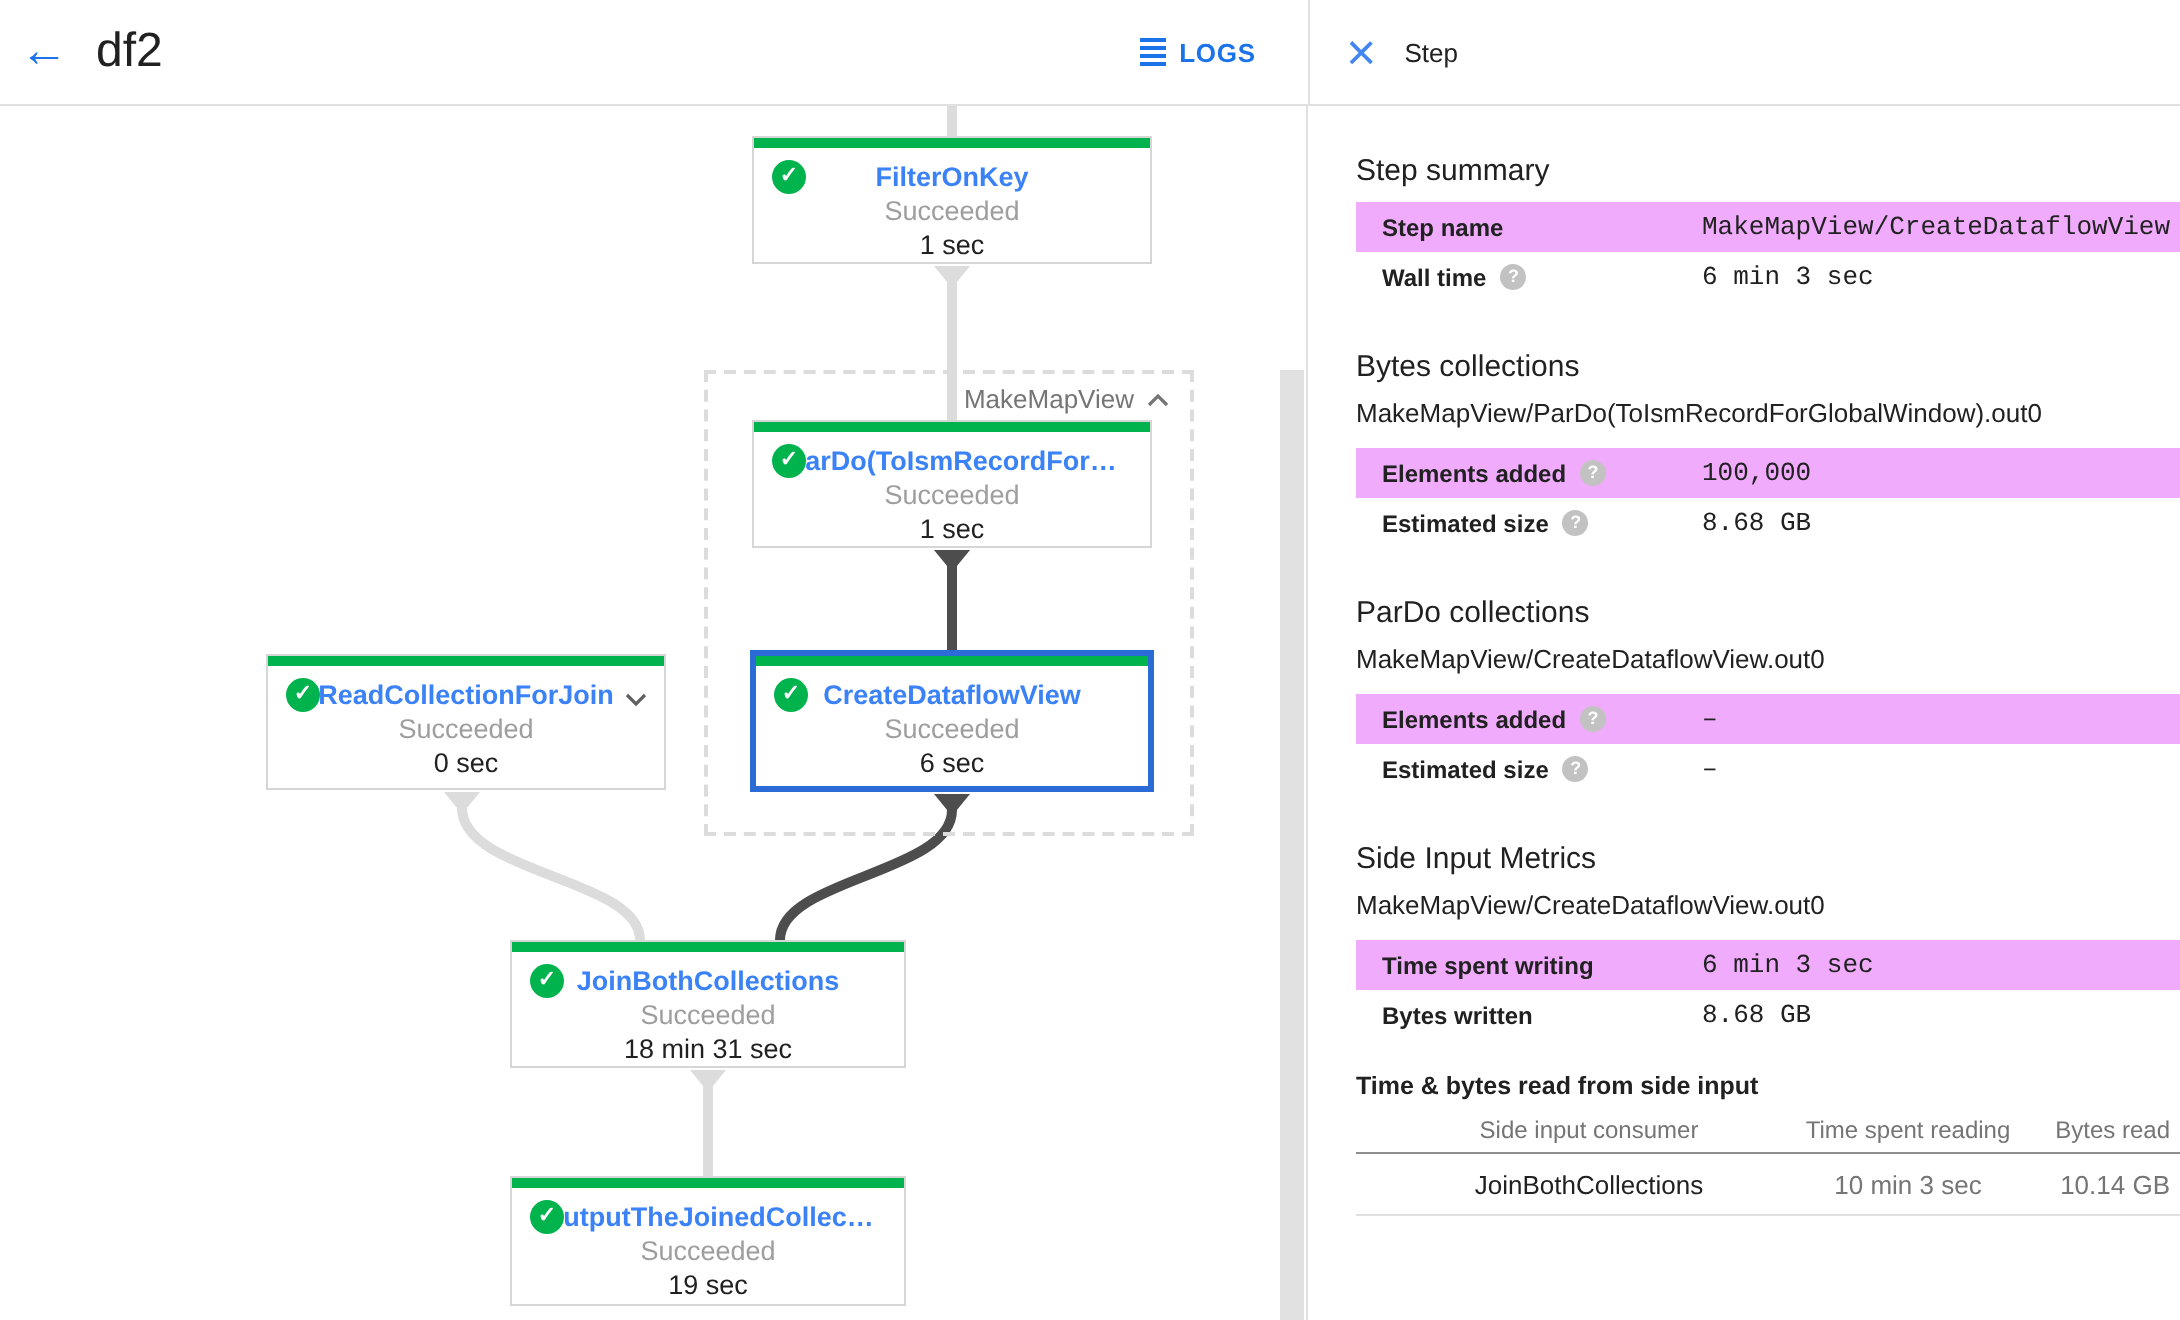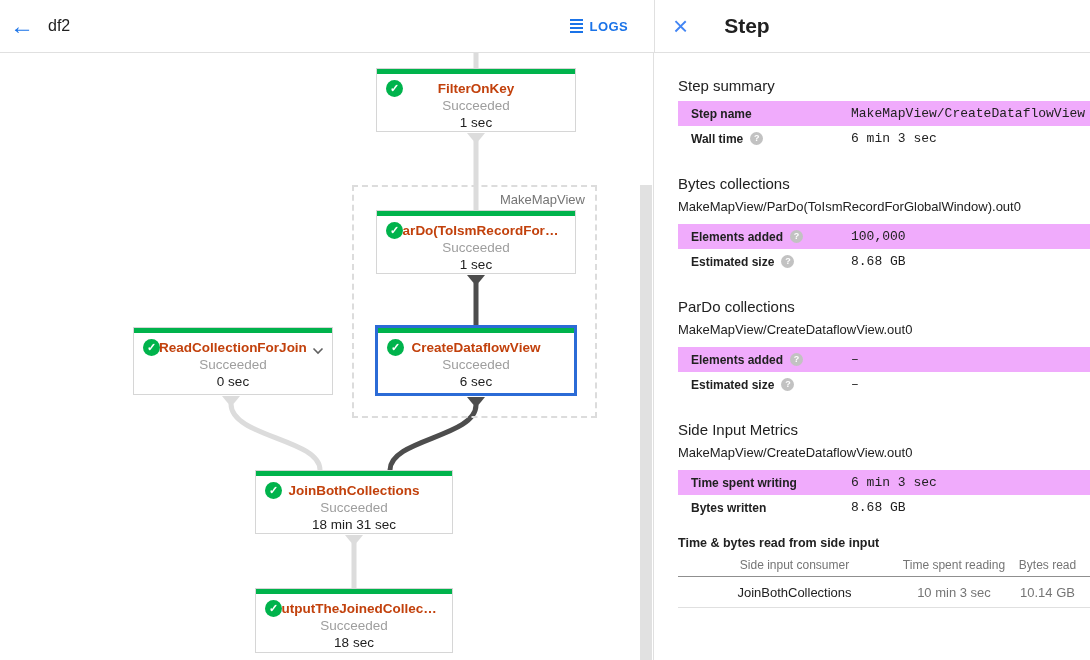--- a/index.html
+++ b/index.html
@@ -3,36 +3,36 @@
 <meta charset="utf-8">
 <style>
   * { margin:0; padding:0; box-sizing:border-box; }
   html,body { width:1090px; height:660px; font-family:"Liberation Sans", sans-serif; background:#fff; overflow:hidden; }
   .app { position:relative; width:1090px; height:660px; background:#fff; }
 
   
   .topbar { position:absolute; left:0; top:0; width:1090px; height:53px; background:#fff; border-bottom:1px solid #e0e0e0; display:flex; }
   .topbar-left { position:relative; width:654px; height:100%; display:flex; align-items:center; }
   .back-arrow { color:#1a73e8; font-size:24px; line-height:24px; margin-left:10px; cursor:pointer; }
-  .job-title { font-size:16px; font-weight:400; color:#212121; margin-left:14px; }
+  .job-title { font-size:24px; font-weight:400; color:#212121; margin-left:14px; }
   .logs-btn { position:absolute; right:26px; top:0; height:100%; display:flex; align-items:center; gap:7px; background:none; border:none; color:#1a73e8; font-family:"Liberation Sans",sans-serif; font-size:13px; font-weight:700; letter-spacing:.4px; cursor:pointer;text-align:center; }
   .logs-icon { display:inline-flex; flex-direction:column; gap:2px; }
   .logs-icon i { display:block; width:13px; height:2px; background:#1a73e8; }
   .topbar-right { flex:1; height:100%; border-left:1px solid #e0e0e0; display:flex; align-items:center; }
   .close-x { color:#4285f4; font-size:26px; line-height:24px; margin-left:18px; cursor:pointer; }
-  .panel-title { font-size:21px; font-weight:700; color:#212121; margin-left:36px; }
+  .panel-title { font-size:13px; font-weight:400; color:#212121; margin-left:14px; }
 
   
   .graph { position:absolute; left:0; top:53px; width:654px; height:607px; background:#fff; border-right:1px solid #e0e0e0; overflow:hidden; }
   .edges { position:absolute; left:0; top:0; z-index:1; }
   .group-box { position:absolute; left:352px; top:132px; width:245px; height:233px; border:2px dashed #dcdcdc; z-index:2; }
-  .group-label { position:absolute; right:10px; top:5px; font-size:13px; color:#757575; display:flex; align-items:center; gap:6px; cursor:pointer;flex-direction:column; }
+  .group-label { position:absolute; right:10px; top:5px; font-size:13px; color:#757575; display:flex; align-items:center; gap:6px; cursor:pointer; }
   .node { position:absolute; width:200px; background:#fff; border:1px solid #d6d6d6; z-index:3; text-align:center; cursor:pointer; }
   .node .bar { height:5px; background:#00b34c; }
-  .node .n-title { font-size:13.5px; font-weight:700; color:#c2410c; margin-top:7px; line-height:16px; }
+  .node .n-title { font-size:13.5px; font-weight:700; color:#3b82f6; margin-top:7px; line-height:16px; }
   .node .n-status { font-size:13.5px; color:#9e9e9e; line-height:17px; }
   .node .n-time { font-size:13.5px; color:#212121; line-height:17px; }
   .check-icon { position:absolute; left:9px; top:11px; width:17px; height:17px; border-radius:50%; background:#00b34c; color:#fff; font-size:11px; font-weight:700; line-height:17px; text-align:center; }
   .node-chevron { position:absolute; right:8px; top:13px; cursor:pointer; }
   .node.selected { border:3px solid #2b6bd6; }
   .scrollbar-thumb { position:absolute; left:640px; top:132px; width:12px; height:475px; background:#e1e1e1; z-index:4; cursor:pointer; }
 
   
   .panel { position:absolute; left:655px; top:53px; width:519px; height:607px; background:#fff; overflow:hidden; }
   .panel-content { padding:0 5px 0 23px; }
@@ -45,21 +45,21 @@
   .kv-value { font-size:13px; color:#212121;font-family:Liberation Mono, monospace; }
   .table-heading { font-size:12.5px; font-weight:700; color:#212121; margin-top:16px; margin-bottom:3px; }
   .si-table { width:100%; }
   .si-row { display:grid; grid-template-columns:220px 112px 75px; align-items:center; }
   .si-head { height:24px; border-bottom:1px solid #8f8f8f; }
   .si-head .si-cell { font-size:12px; color:#757575; font-weight:400; }
   .si-data { height:31px; border-bottom:1px solid #e0e0e0; }
   .si-cell { padding-left:13px;text-align:center; }
   .si-cell.c0 { font-size:13px; color:#212121; }
   .si-cell.c1 { font-size:13px; color:#757575; padding-left:0; }
-  .si-cell.c2 { font-size:13px; color:#757575; padding-left:0; text-align:center; }
+  .si-cell.c2 { font-size:13px; color:#757575; padding-left:0; text-align:right; }
   .si-head .si-cell.c1, .si-head .si-cell.c2 { color:#757575; }
 </style>
 </head>
 <body>
 
 <div class="app">
 
   <header class="topbar">
     <div class="topbar-left">
       <span class="back-arrow">←</span>
@@ -154,21 +154,21 @@
       <div class="n-title">JoinBothCollections</div>
       <div class="n-status">Succeeded</div>
       <div class="n-time">18 min 31 sec</div>
     </div>
 
     <div class="node" style="left:255px; top:535px; width:198px; height:65px;">
       <div class="bar"></div>
       <span class="check-icon">✓</span>
       <div class="n-title">OutputTheJoinedCollec…</div>
       <div class="n-status">Succeeded</div>
-      <div class="n-time">18 sec</div>
+      <div class="n-time">19 sec</div>
     </div>
 
     <div class="scrollbar-thumb"></div>
   </div>
 
   <aside class="panel">
     <div class="panel-content">
 
       <div class="section-heading">Step summary</div>
       <div class="kv-row alt">

